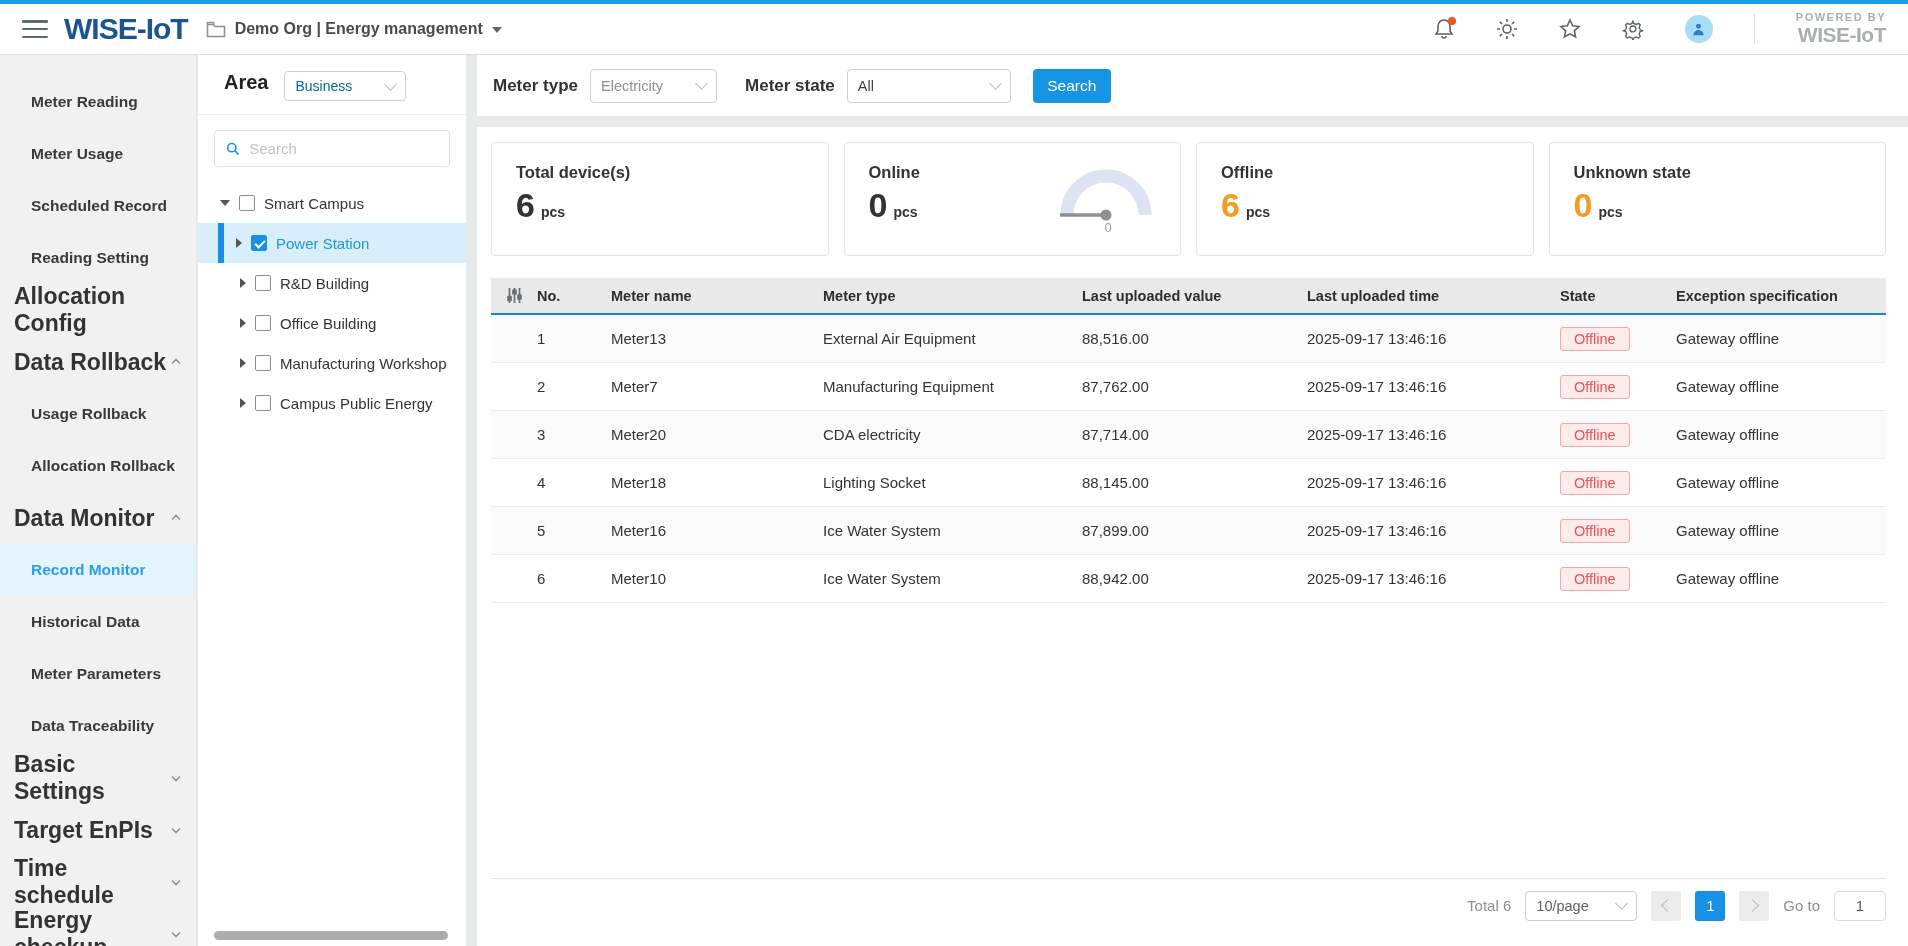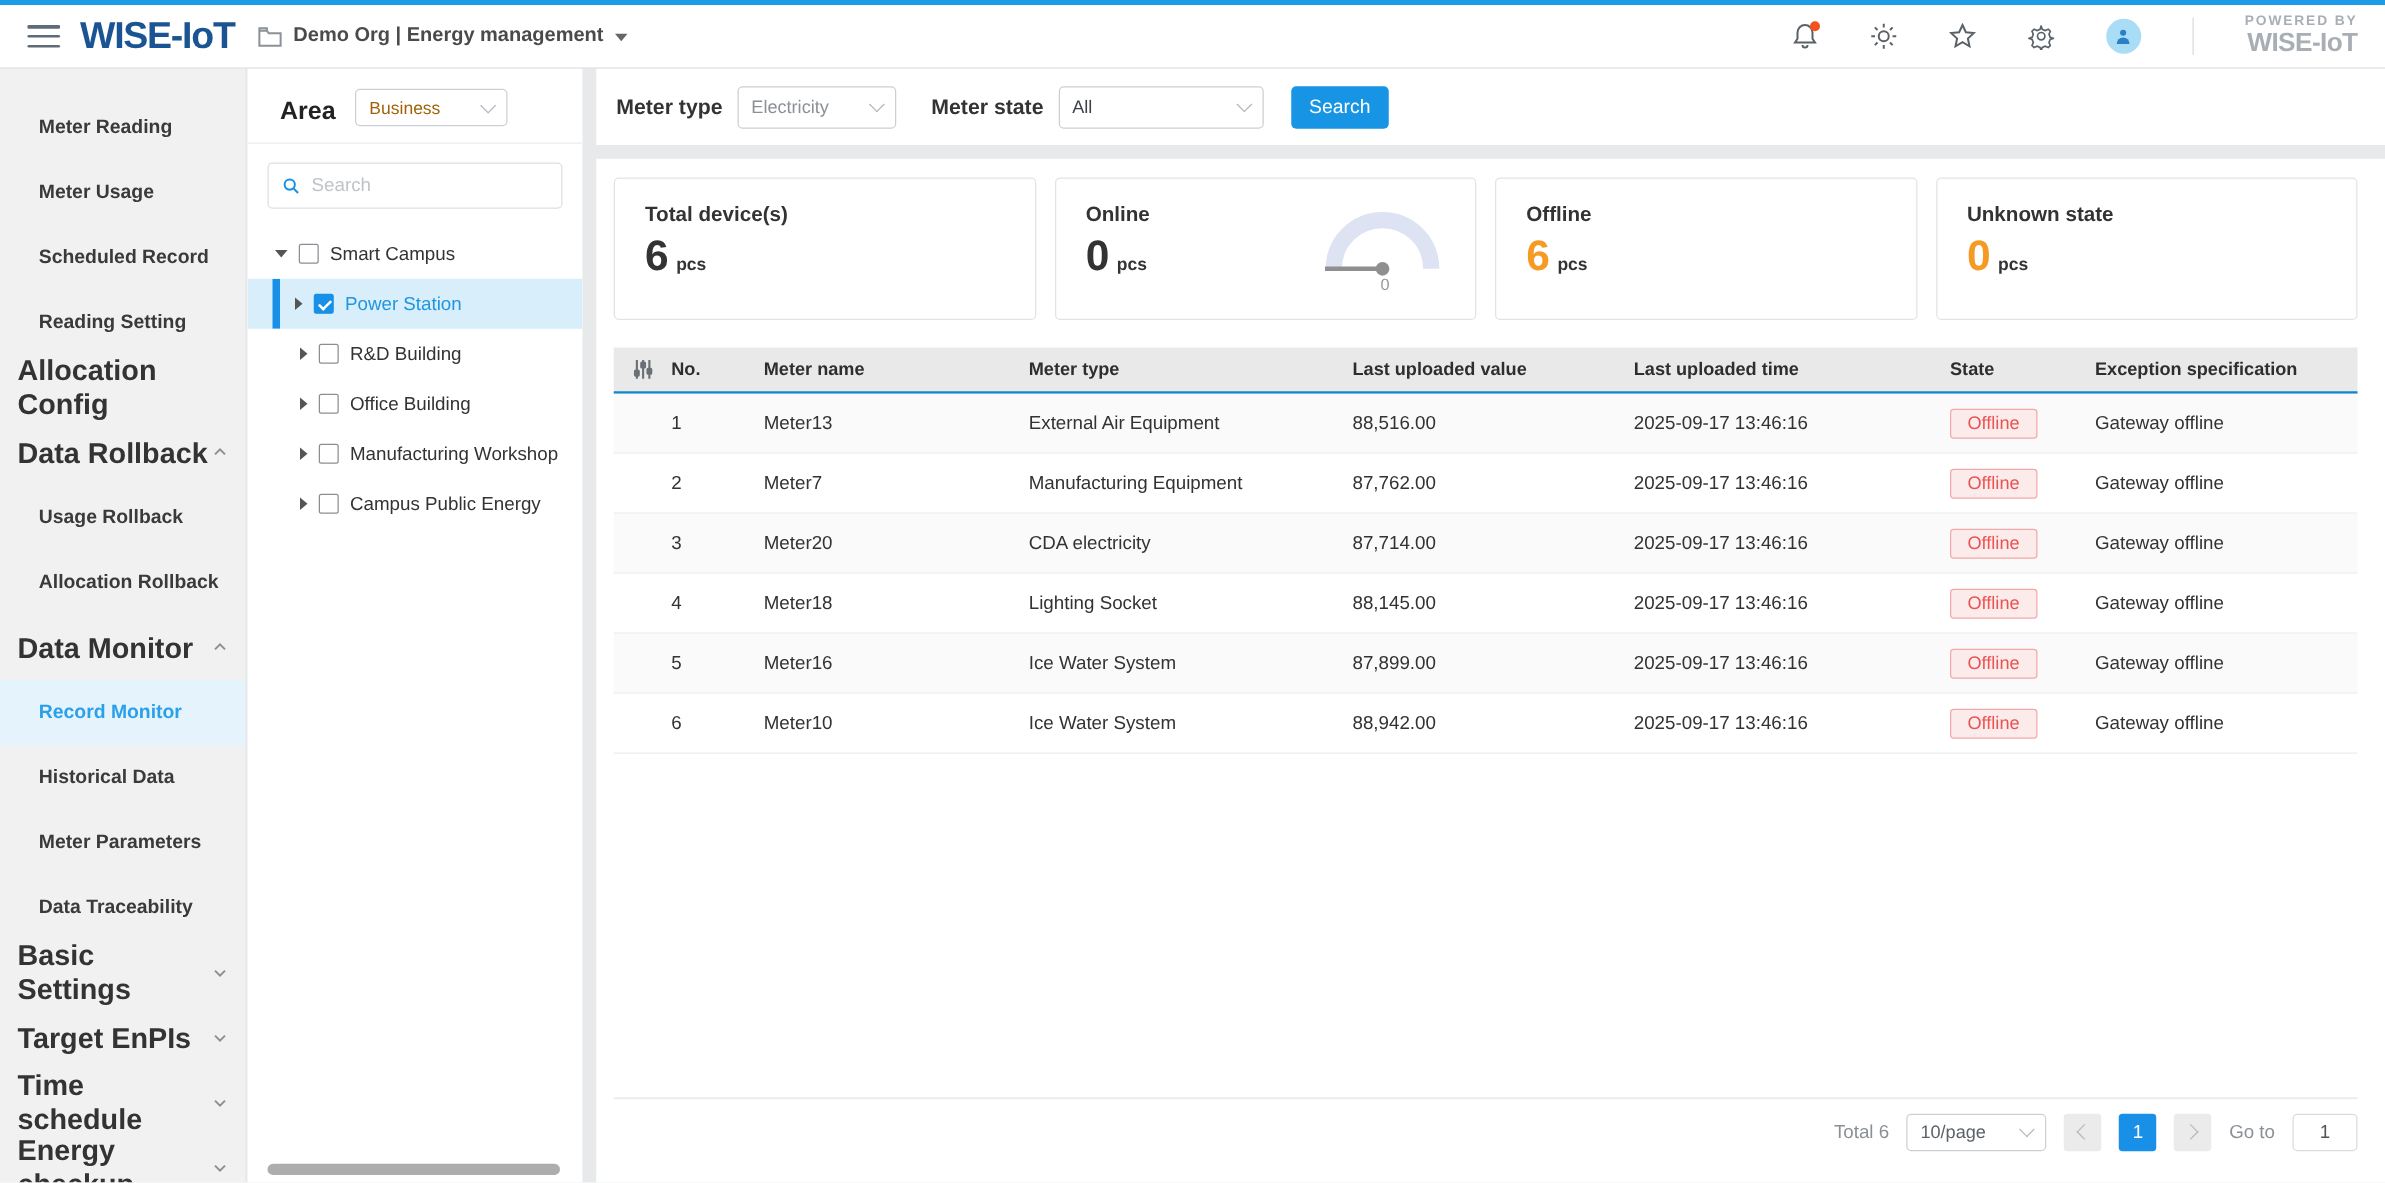--- a/index.html
+++ b/index.html
@@ -34,25 +34,25 @@
   .sidebar { width:196px; flex:none; background:#f1f1f1; padding-top:21px; overflow:hidden; }
   .side-item { height:52px; display:flex; align-items:center; padding-left:14px; padding-right:14px; cursor:pointer; font-weight:bold; }
   .side-item.top { font-size:23px; color:#333; }
   .side-item.sub { font-size:15.5px; color:#3a3a3a; padding-left:31px; }
   .side-item.active { background:#e4f3fc; color:#2aa0ea; }
   .side-chevron { margin-left:auto; display:flex; }
 
   
   .area-panel { width:268px; flex:none; background:#fff; margin-left:2px; margin-right:11px;
                 display:flex; flex-direction:column; position:relative; overflow:hidden; }
-  .area-head { display:flex; align-items:flex-end; gap:16px; padding:16px 16px 13px 26px; border-bottom:1px solid #ececec; }
+  .area-head { display:flex; align-items:flex-start; gap:16px; padding:16px 16px 13px 26px; border-bottom:1px solid #ececec; }
   .area-title { font-size:20px; font-weight:bold; color:#222; }
   .select { border:1px solid #ccd0d4; border-radius:4px; background:#fff; display:flex; align-items:center;
             justify-content:space-between; padding:0 10px; cursor:pointer; }
-  .area-select { width:122px; height:30px; font-size:14px; color:#a16207; }
+  .area-select { width:122px; height:30px; font-size:14px; color:#0369a1; }
   .chev { width:9px; height:9px; border-right:1.6px solid #b2b8bf; border-bottom:1.6px solid #b2b8bf;
           transform:rotate(45deg); margin-top:-4px; flex:none; }
   .search-box { margin:15px 16px 10px 16px; height:37px; border:1px solid #dcdfe3; border-radius:4px;
                 display:flex; align-items:center; padding:0 11px; gap:9px; }
   .search-box input { border:none; outline:none; font-size:15px; color:#333; width:100%; font-family:inherit; }
   .search-box input::placeholder { color:#bfc4c9; }
 
   .tree { padding:6px 0 0 0; font-size:15px; color:#333; }
   .tree-row { height:40px; display:flex; align-items:center; gap:9px; padding-left:22px; cursor:pointer; white-space:nowrap; overflow:hidden; }
   .tree-row.child { padding-left:42px; }

